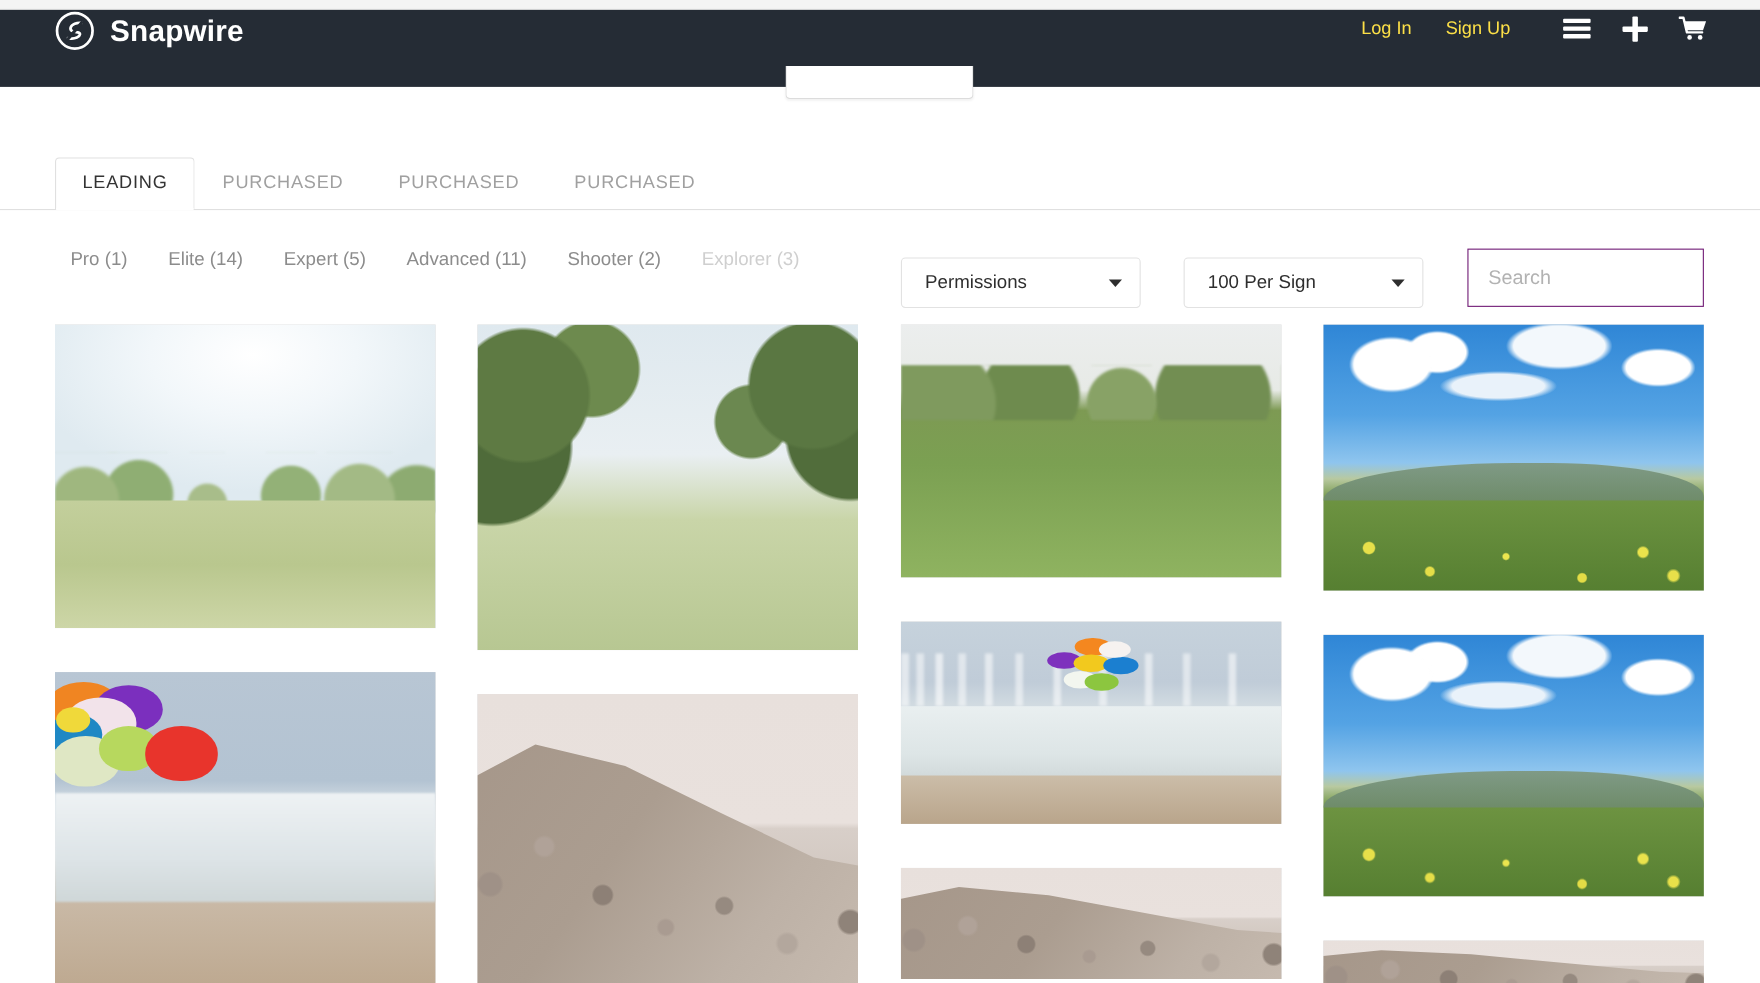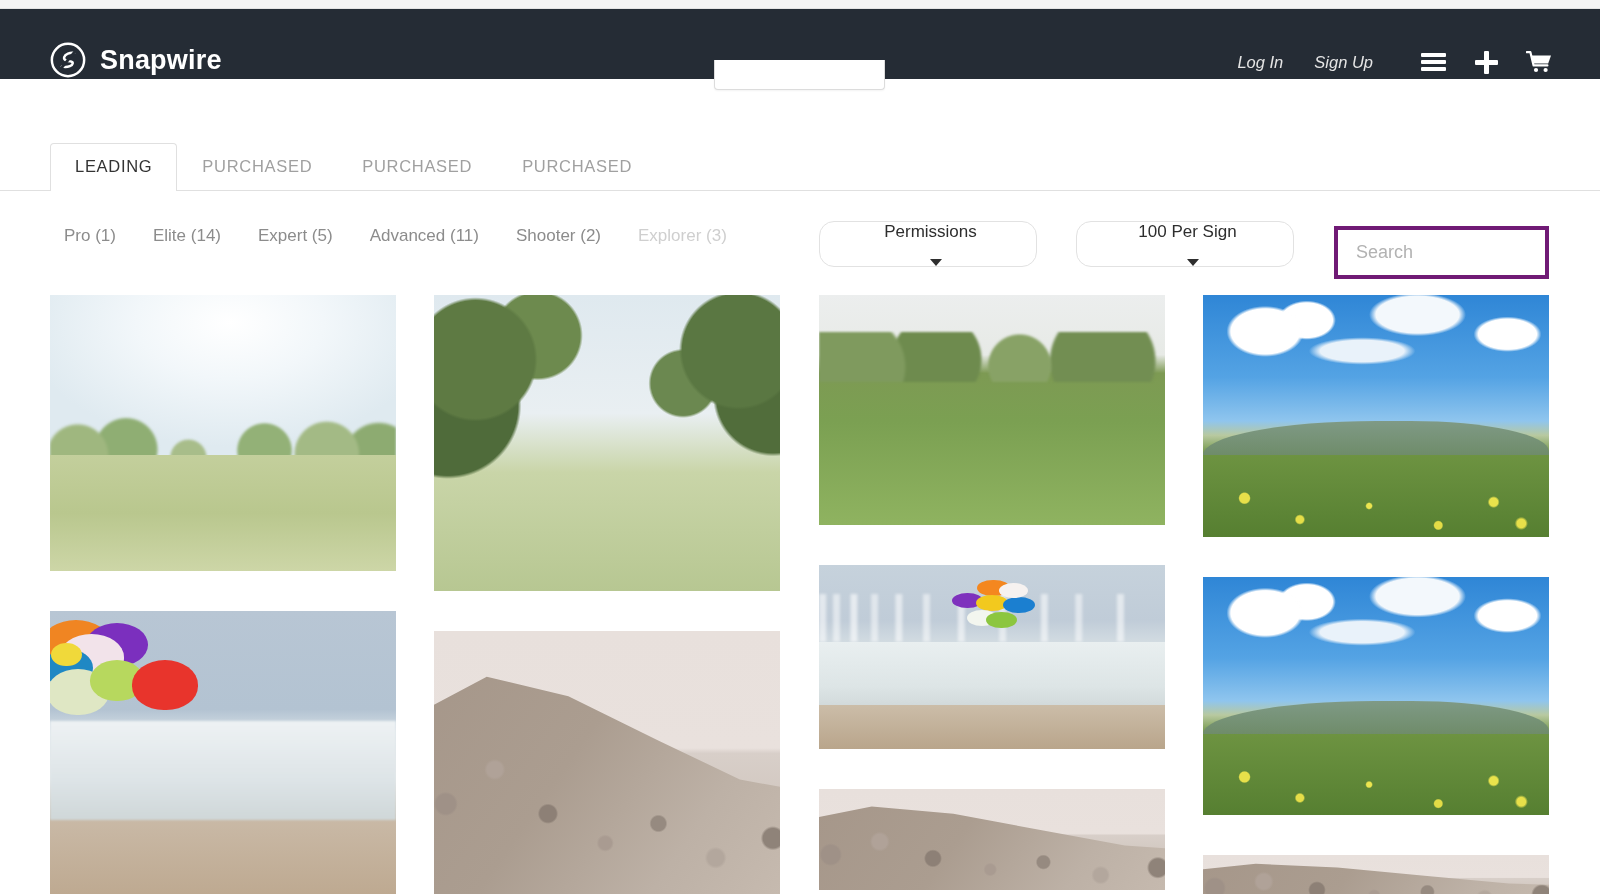--- a/index.html
+++ b/index.html
@@ -16,46 +16,45 @@
     width: 1600px; height: 9px;
     background: #f4f4f4;
     border-bottom: 1px solid #e3e3e3;
   }
 
   
   .header {
     position: absolute; top: 9px; left: 0;
     width: 1600px; height: 70px;
     background: #252c35;
-    display: flex; align-items: flex-end;
+    display: flex; align-items: flex-start;
   }
   .brand {
     display: flex; align-items: center; gap: 13px;
     margin-left: 49px;
   }
   .brand-mark { width: 38px; height: 38px; display: block; }
   .brand-name {
     color: #ffffff;
     font-size: 27px;
     font-weight: 600;
     letter-spacing: .2px;
     line-height: 1;
   }
   .header-right {
     margin-left: auto;
     display: flex; align-items: center;
     margin-right: 44px;
   }
   .nav-link {
-    color: #e5e5e5;
+    color: #fde047;
     font-size: 16.5px;
     margin-right: 31px;
     cursor: pointer;
     white-space: nowrap;
-    font-style: italic;
   }
   .nav-link:last-of-type { margin-right: 24px; }
   .header-search {
     position: relative;
     width: 330px; height: 41px;
     background: #9a9ea4;
     border-radius: 3px;
     display: flex; align-items: center;
     margin-right: 24px;
   }
@@ -150,46 +149,45 @@
   .rank-link {
     font-size: 17px;
     color: #8c8c8c;
     margin-right: 37px;
     cursor: pointer;
     white-space: nowrap;
   }
   .rank-link.dim { color: #cfcfcf; }
 
   .dropdown {
-    position: absolute; top: 6px;
+    position: absolute; top: 19px;
     height: 46px;
     background: #ffffff;
     border: 1px solid #e2e2e2;
-    border-radius: 15px;
+    border-radius: 4px;
     display: flex; align-items: center; justify-content: space-between;
     padding: 0 16px 0 21px;
     cursor: pointer;
-    flex-direction: column;
   }
   .dd-permissions { left: 819px; width: 218px; }
   .dd-perpage     { left: 1076px; width: 218px; }
   .dd-label { font-size: 17px; color: #2e2e2e; white-space: nowrap; }
   .caret {
     width: 0; height: 0;
     border-left: 6px solid transparent;
     border-right: 6px solid transparent;
     border-top: 7px solid #2e2e2e;
     margin-left: 10px;
   }
 
   .list-search {
     position: absolute; left: 1334px; top: 11px;
     width: 215px; height: 53px;
     background: #ffffff;
-    border: 4px solid #701a75;
+    border: 1px solid #701a75;
     display: flex; align-items: center;
     padding: 0 14px 0 18px;
   }
   .list-search input {
     flex: 1; border: none; outline: none; background: transparent;
     font-family: "Liberation Sans", sans-serif;
     font-size: 18px; color: #555;
   }
   .list-search input::placeholder { color: #b2b2b2; }
 

